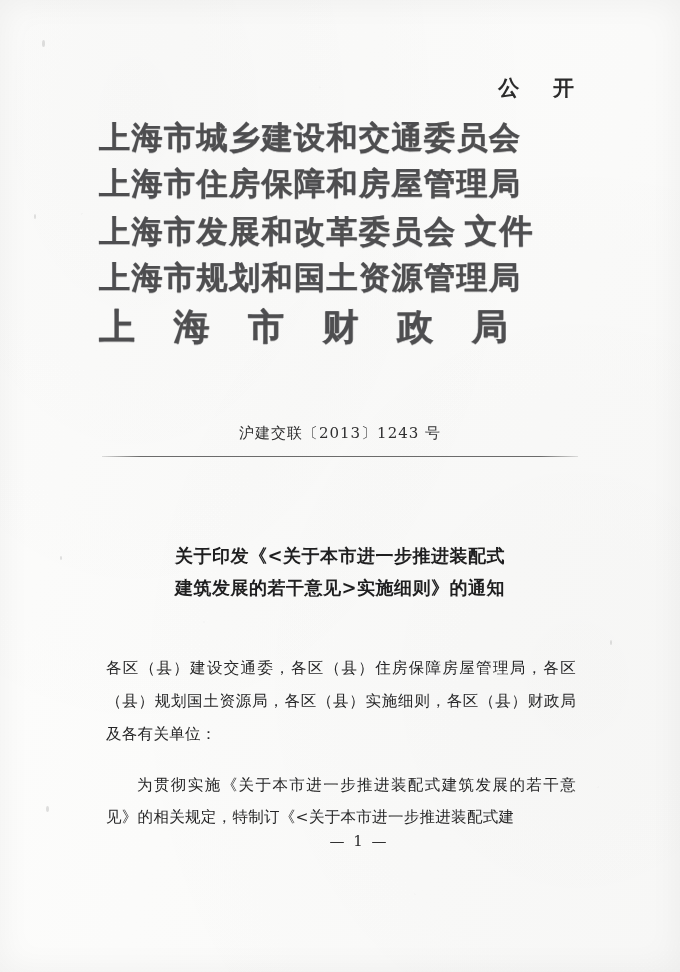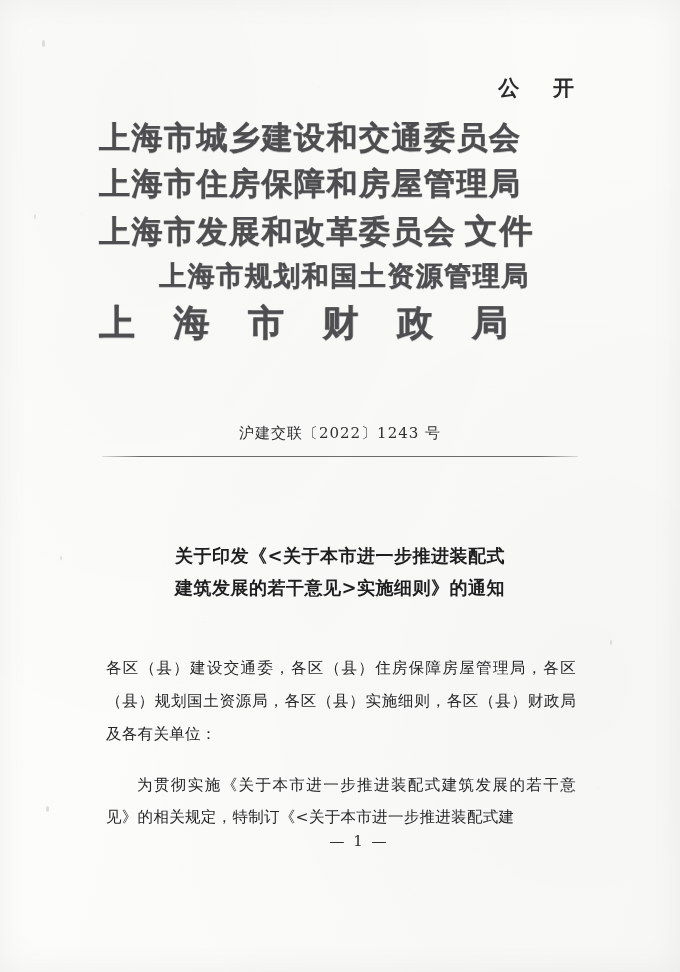--- a/index.html
+++ b/index.html
@@ -72,21 +72,21 @@
     font-family: "DejaVu Serif", "Liberation Serif", serif;
     white-space: nowrap;
     text-shadow:
       0.6px 0 0 rgba(80,80,82,0.55),
       -0.6px 0 0 rgba(80,80,82,0.35),
       0 0.6px 0 rgba(80,80,82,0.35);
   }
   .mast-line.l1 { font-size: 31px; letter-spacing: 1.5px; line-height: 1.0; margin-bottom: 15px; }
   .mast-line.l2 { font-size: 31px; letter-spacing: 1.5px; line-height: 1.0; margin-bottom: 15px; }
   .mast-line.l3 { font-size: 31px; letter-spacing: 1.5px; line-height: 1.0; margin-bottom: 15px; }
-  .mast-line.l4 { font-size: 27px; letter-spacing: 1.5px; line-height: 1.0; margin-bottom: 15px; text-align: center; }
+  .mast-line.l4 { font-size: 31px; letter-spacing: 1.5px; line-height: 1.0; margin-bottom: 15px; }
   .mast-line.l5 { font-size: 36px; letter-spacing: 13px; line-height: 1.0; }
   .mast-wen {
     display: inline-block;
     margin-left: 8px;
     font-size: 33px;
     letter-spacing: 2px;
   }
 
   
   .docnum {
@@ -185,21 +185,21 @@
   <div class="masthead">
     <div class="mast-line l1">上海市城乡建设和交通委员会</div>
     <div class="mast-line l2">上海市住房保障和房屋管理局</div>
     <div class="mast-line l3">
       <span>上海市发展和改革委员会</span><span class="mast-wen">文件</span>
     </div>
     <div class="mast-line l4">上海市规划和国土资源管理局</div>
     <div class="mast-line l5">上 海 市 财 政 局</div>
   </div>
 
-  <div class="docnum">沪建交联〔2022〕1243 号</div>
+  <div class="docnum">沪建交联〔2013〕1243 号</div>
   <div class="rule"></div>
 
   <div class="title">
     <span class="title-line">关于印发《&lt;关于本市进一步推进装配式</span>
     <span class="title-line">建筑发展的若干意见&gt;实施细则》的通知</span>
   </div>
 
   <div class="body-text">
     <p class="para">各区（县）建设交通委，各区（县）住房保障房屋管理局，各区（县）规划国土资源局，各区（县）实施细则，各区（县）财政局及各有关单位：</p>
     <p class="para indent">为贯彻实施《关于本市进一步推进装配式建筑发展的若干意见》的相关规定，特制订《&lt;关于本市进一步推进装配式建</p>

